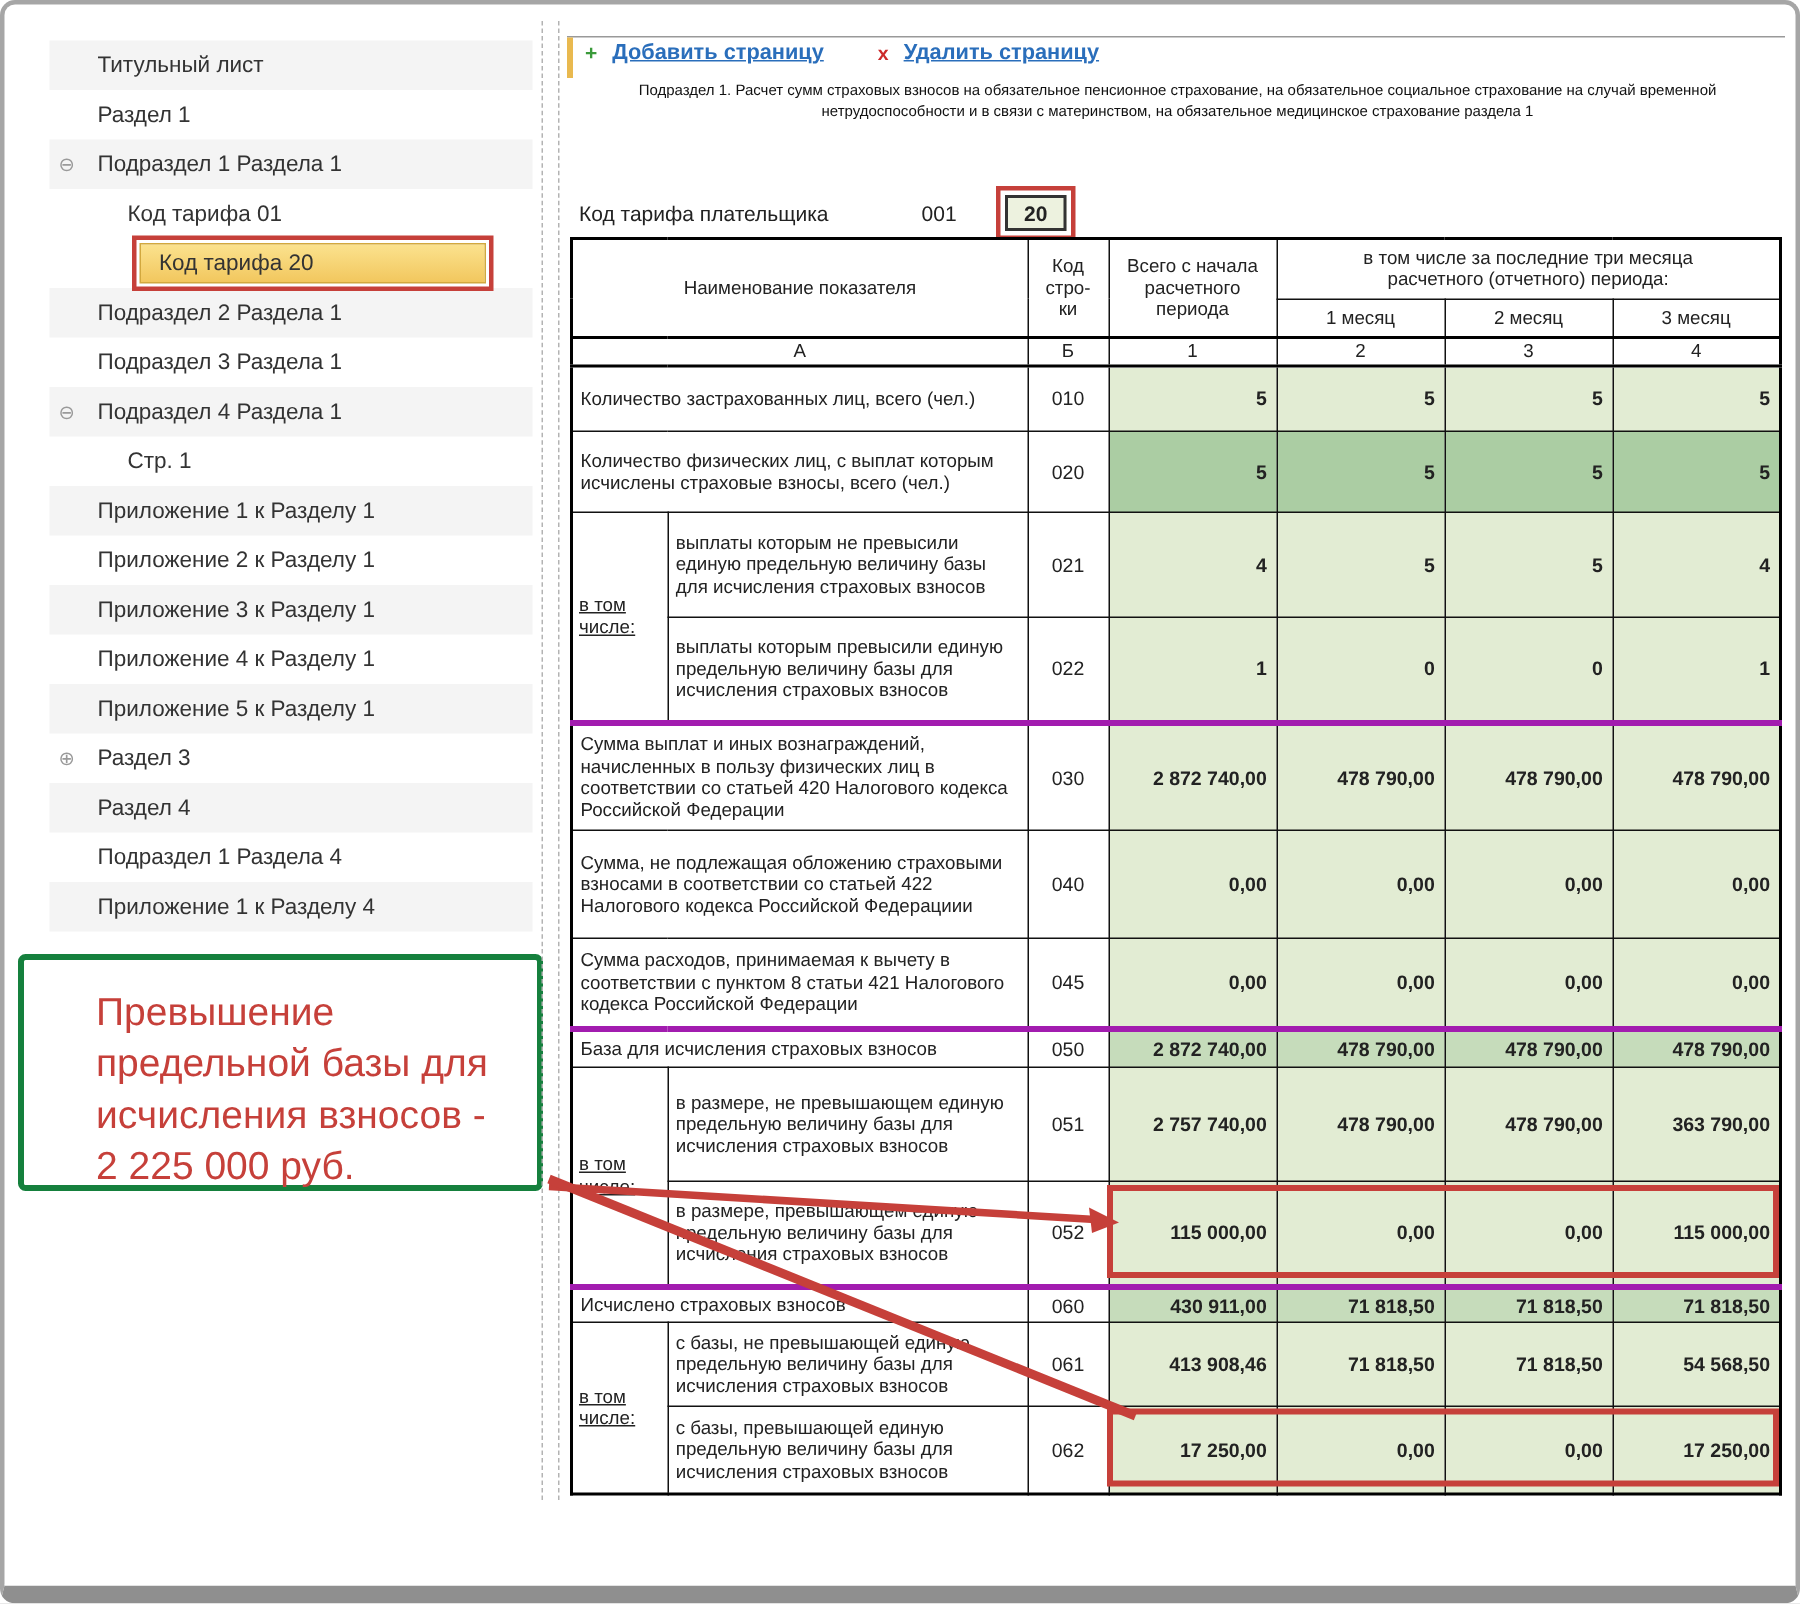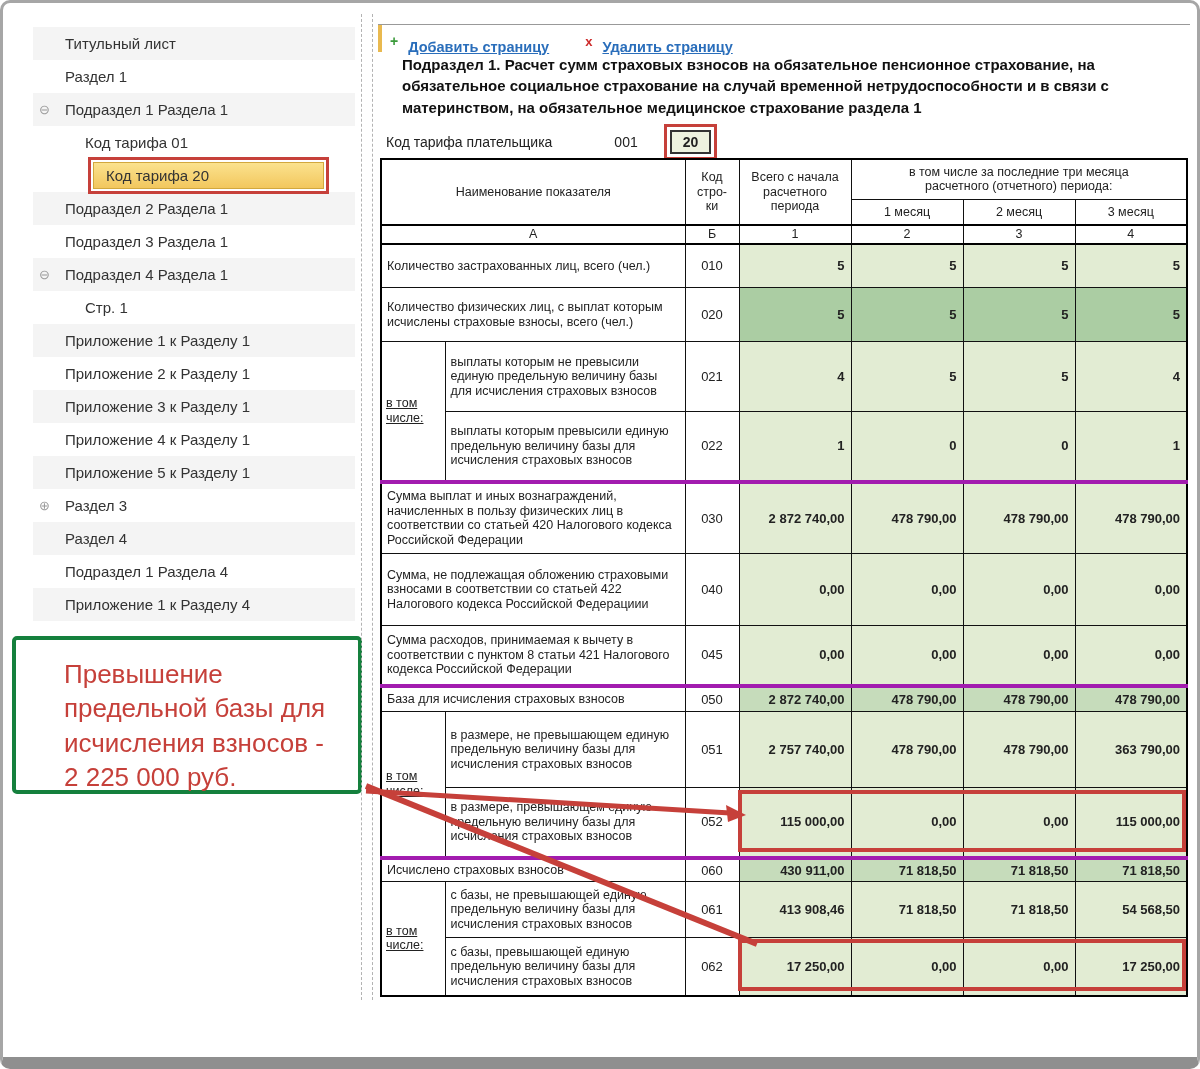--- a/index.html
+++ b/index.html
@@ -30,23 +30,23 @@
       border-left:1px dashed #b3b3b3;border-right:1px dashed #b3b3b3;}
 
   
   .main{position:absolute;left:378px;top:14px;width:814px;height:1000px;}
   .topline{position:absolute;top:10px;left:0;right:2px;border-top:1px solid #999;}
   .tabmark{position:absolute;left:0;top:11px;width:4px;height:27px;background:#e9b94f;}
   .toolbar{position:absolute;top:13px;left:12px;display:flex;align-items:center;gap:10px;}
   .tb-icon{font-weight:bold;font-size:14px;}
   .plus{color:#3a9a3a;}
   .cross{color:#cc2a2a;font-size:13px;margin-left:26px;}
-  .tb-link{color:#2a6ebb;text-decoration:underline;font-size:14.5px;font-weight:600;cursor:pointer;margin-top:12px;}
-  .title{position:absolute;top:40px;left:24px;right:24px;font-weight:bold;
-      font-size:15px;line-height:1.42;color:#111;}
+  .tb-link{color:#2a6ebb;text-decoration:underline;font-size:14.5px;font-weight:600;cursor:pointer;}
+  .title{position:absolute;top:40px;left:24px;right:24px;text-align:center;font-weight:normal;
+      font-size:10px;line-height:1.42;color:#111;}
   .tariff{position:absolute;top:116px;left:8px;display:flex;align-items:center;font-size:14px;}
   .t001{margin-left:62px;}
   .tbox{margin-left:32px;border:2px solid #333;background:#edf2df;font-weight:bold;
       padding:2px 11px;font-size:14px;outline:3px solid #c6403a;outline-offset:3px;}
 
   
   table.tbl{position:absolute;top:144px;left:2px;border-collapse:collapse;table-layout:fixed;}
   .tbl td{border:1px solid #111;font-size:12.5px;padding:2px 5px;vertical-align:middle;
       overflow:hidden;line-height:1.16;}
   .tbl{border:2px solid #000;}

